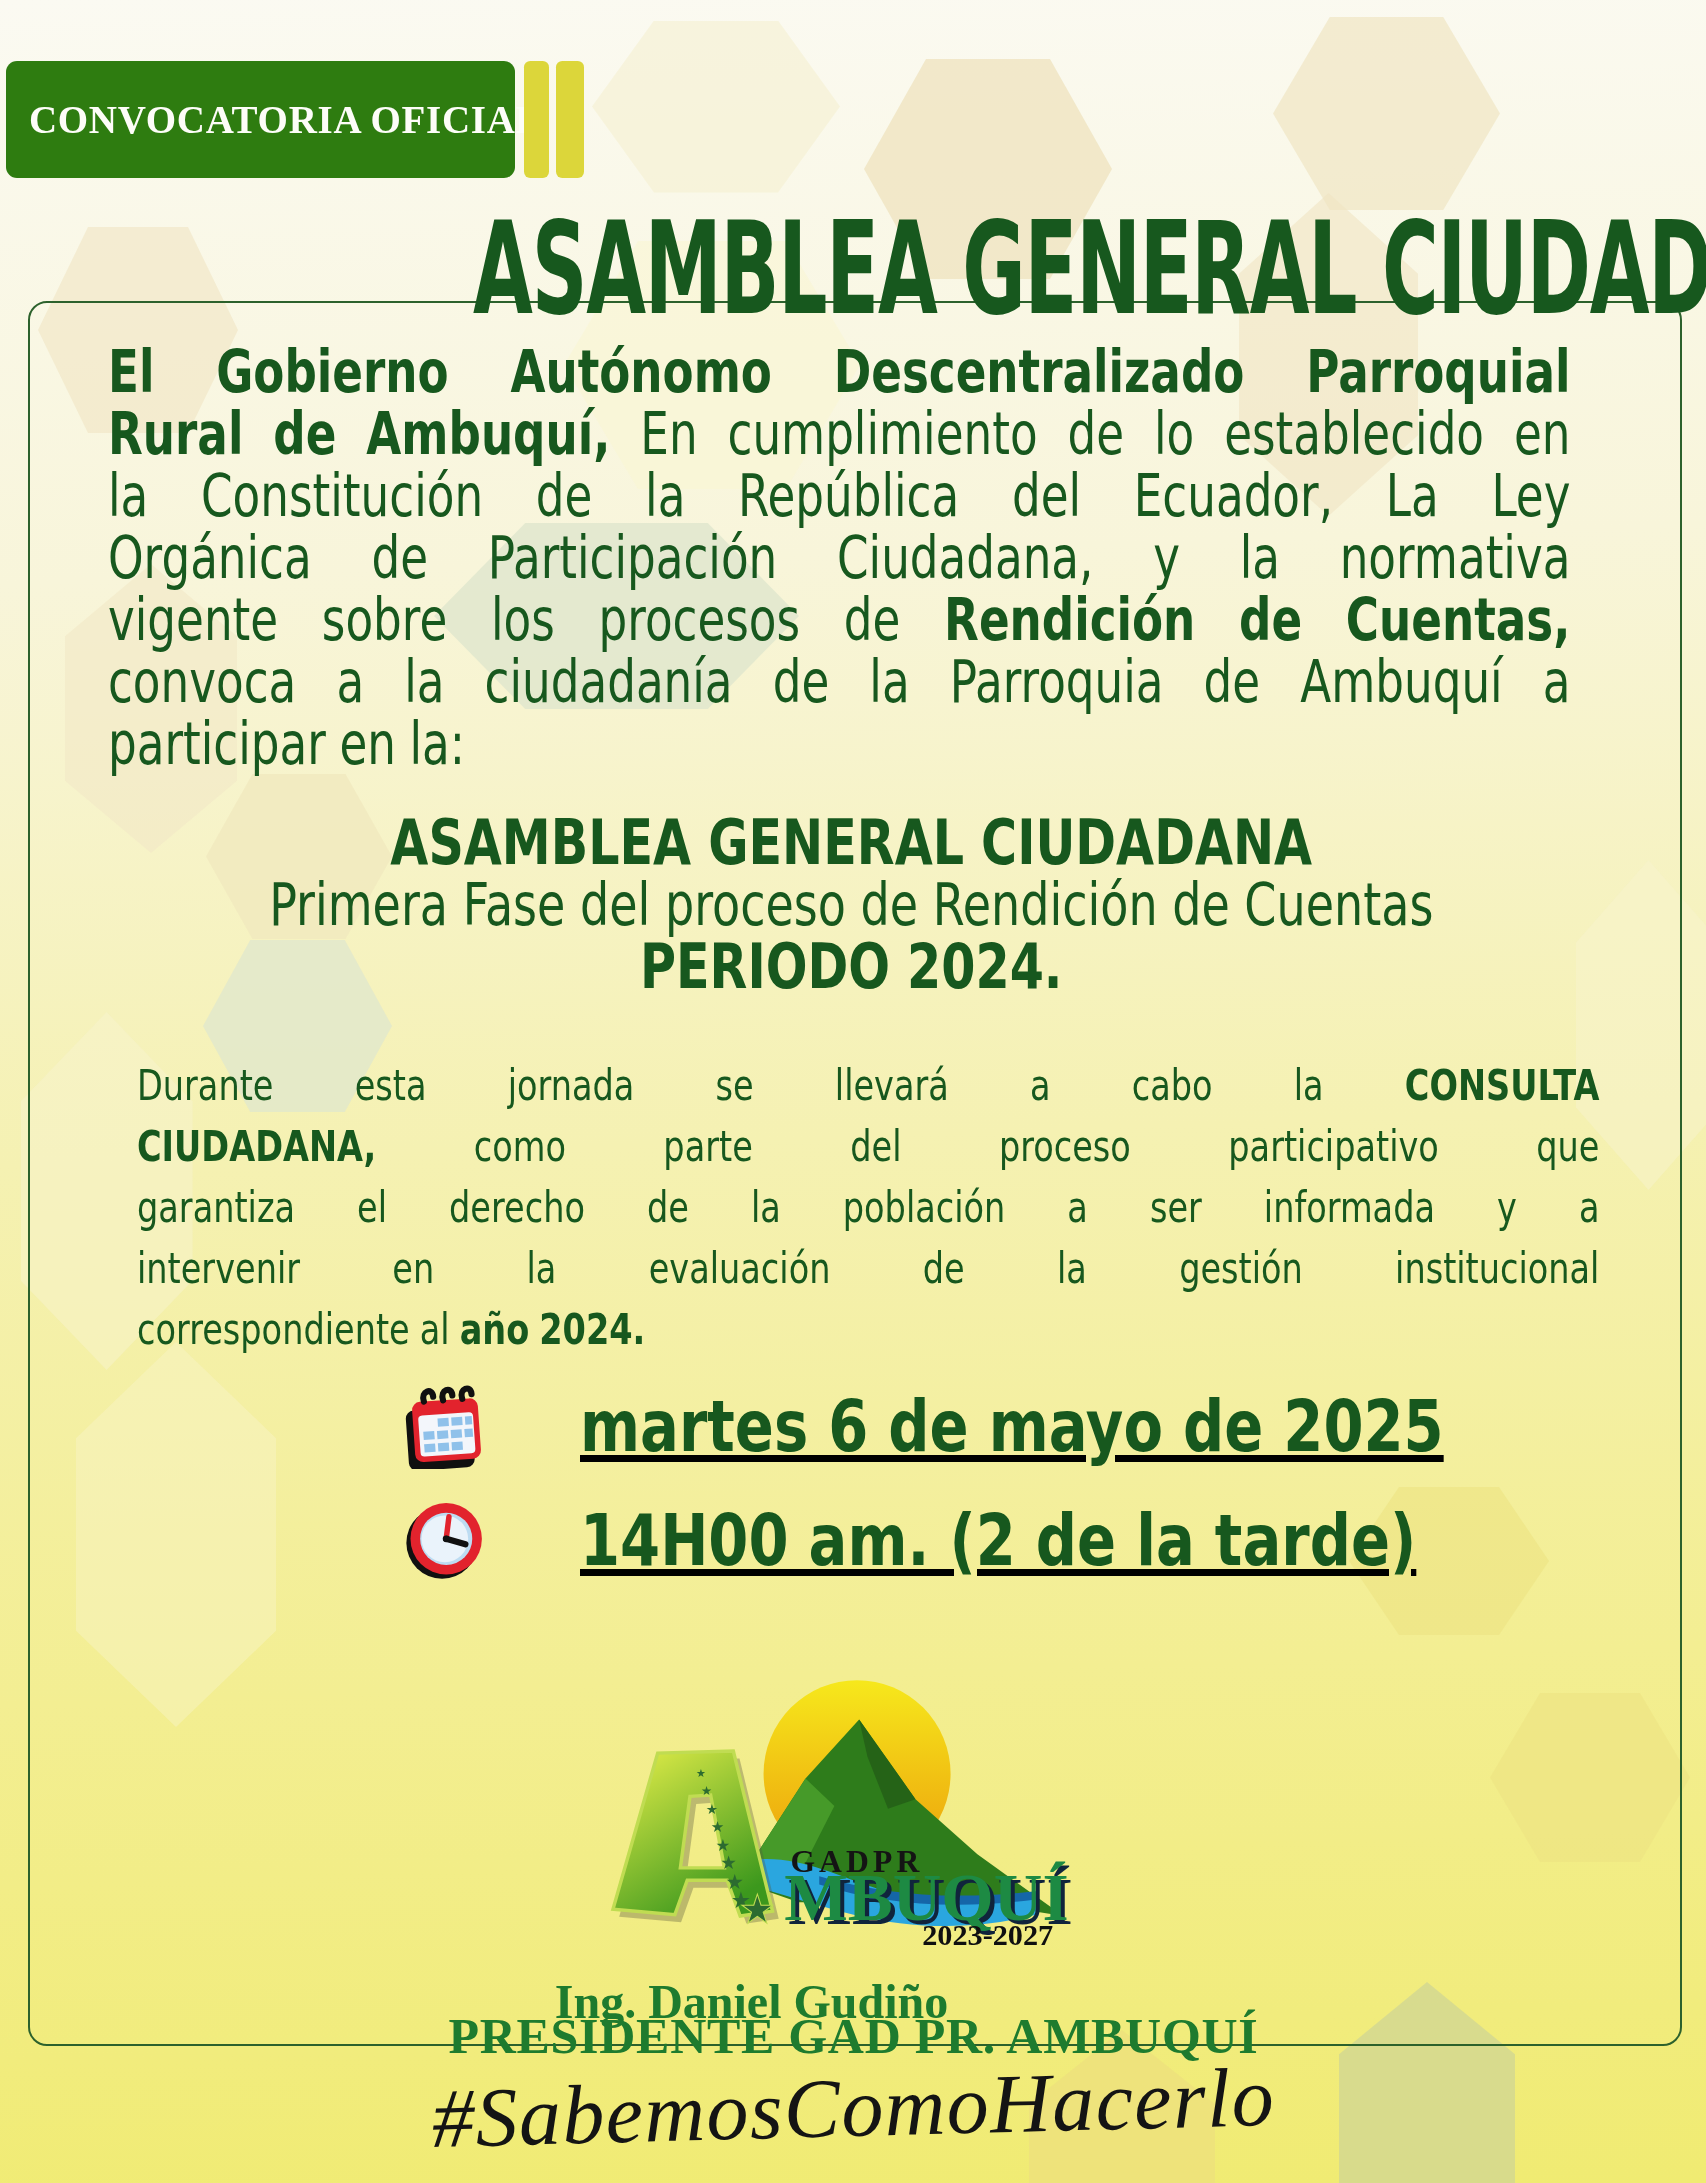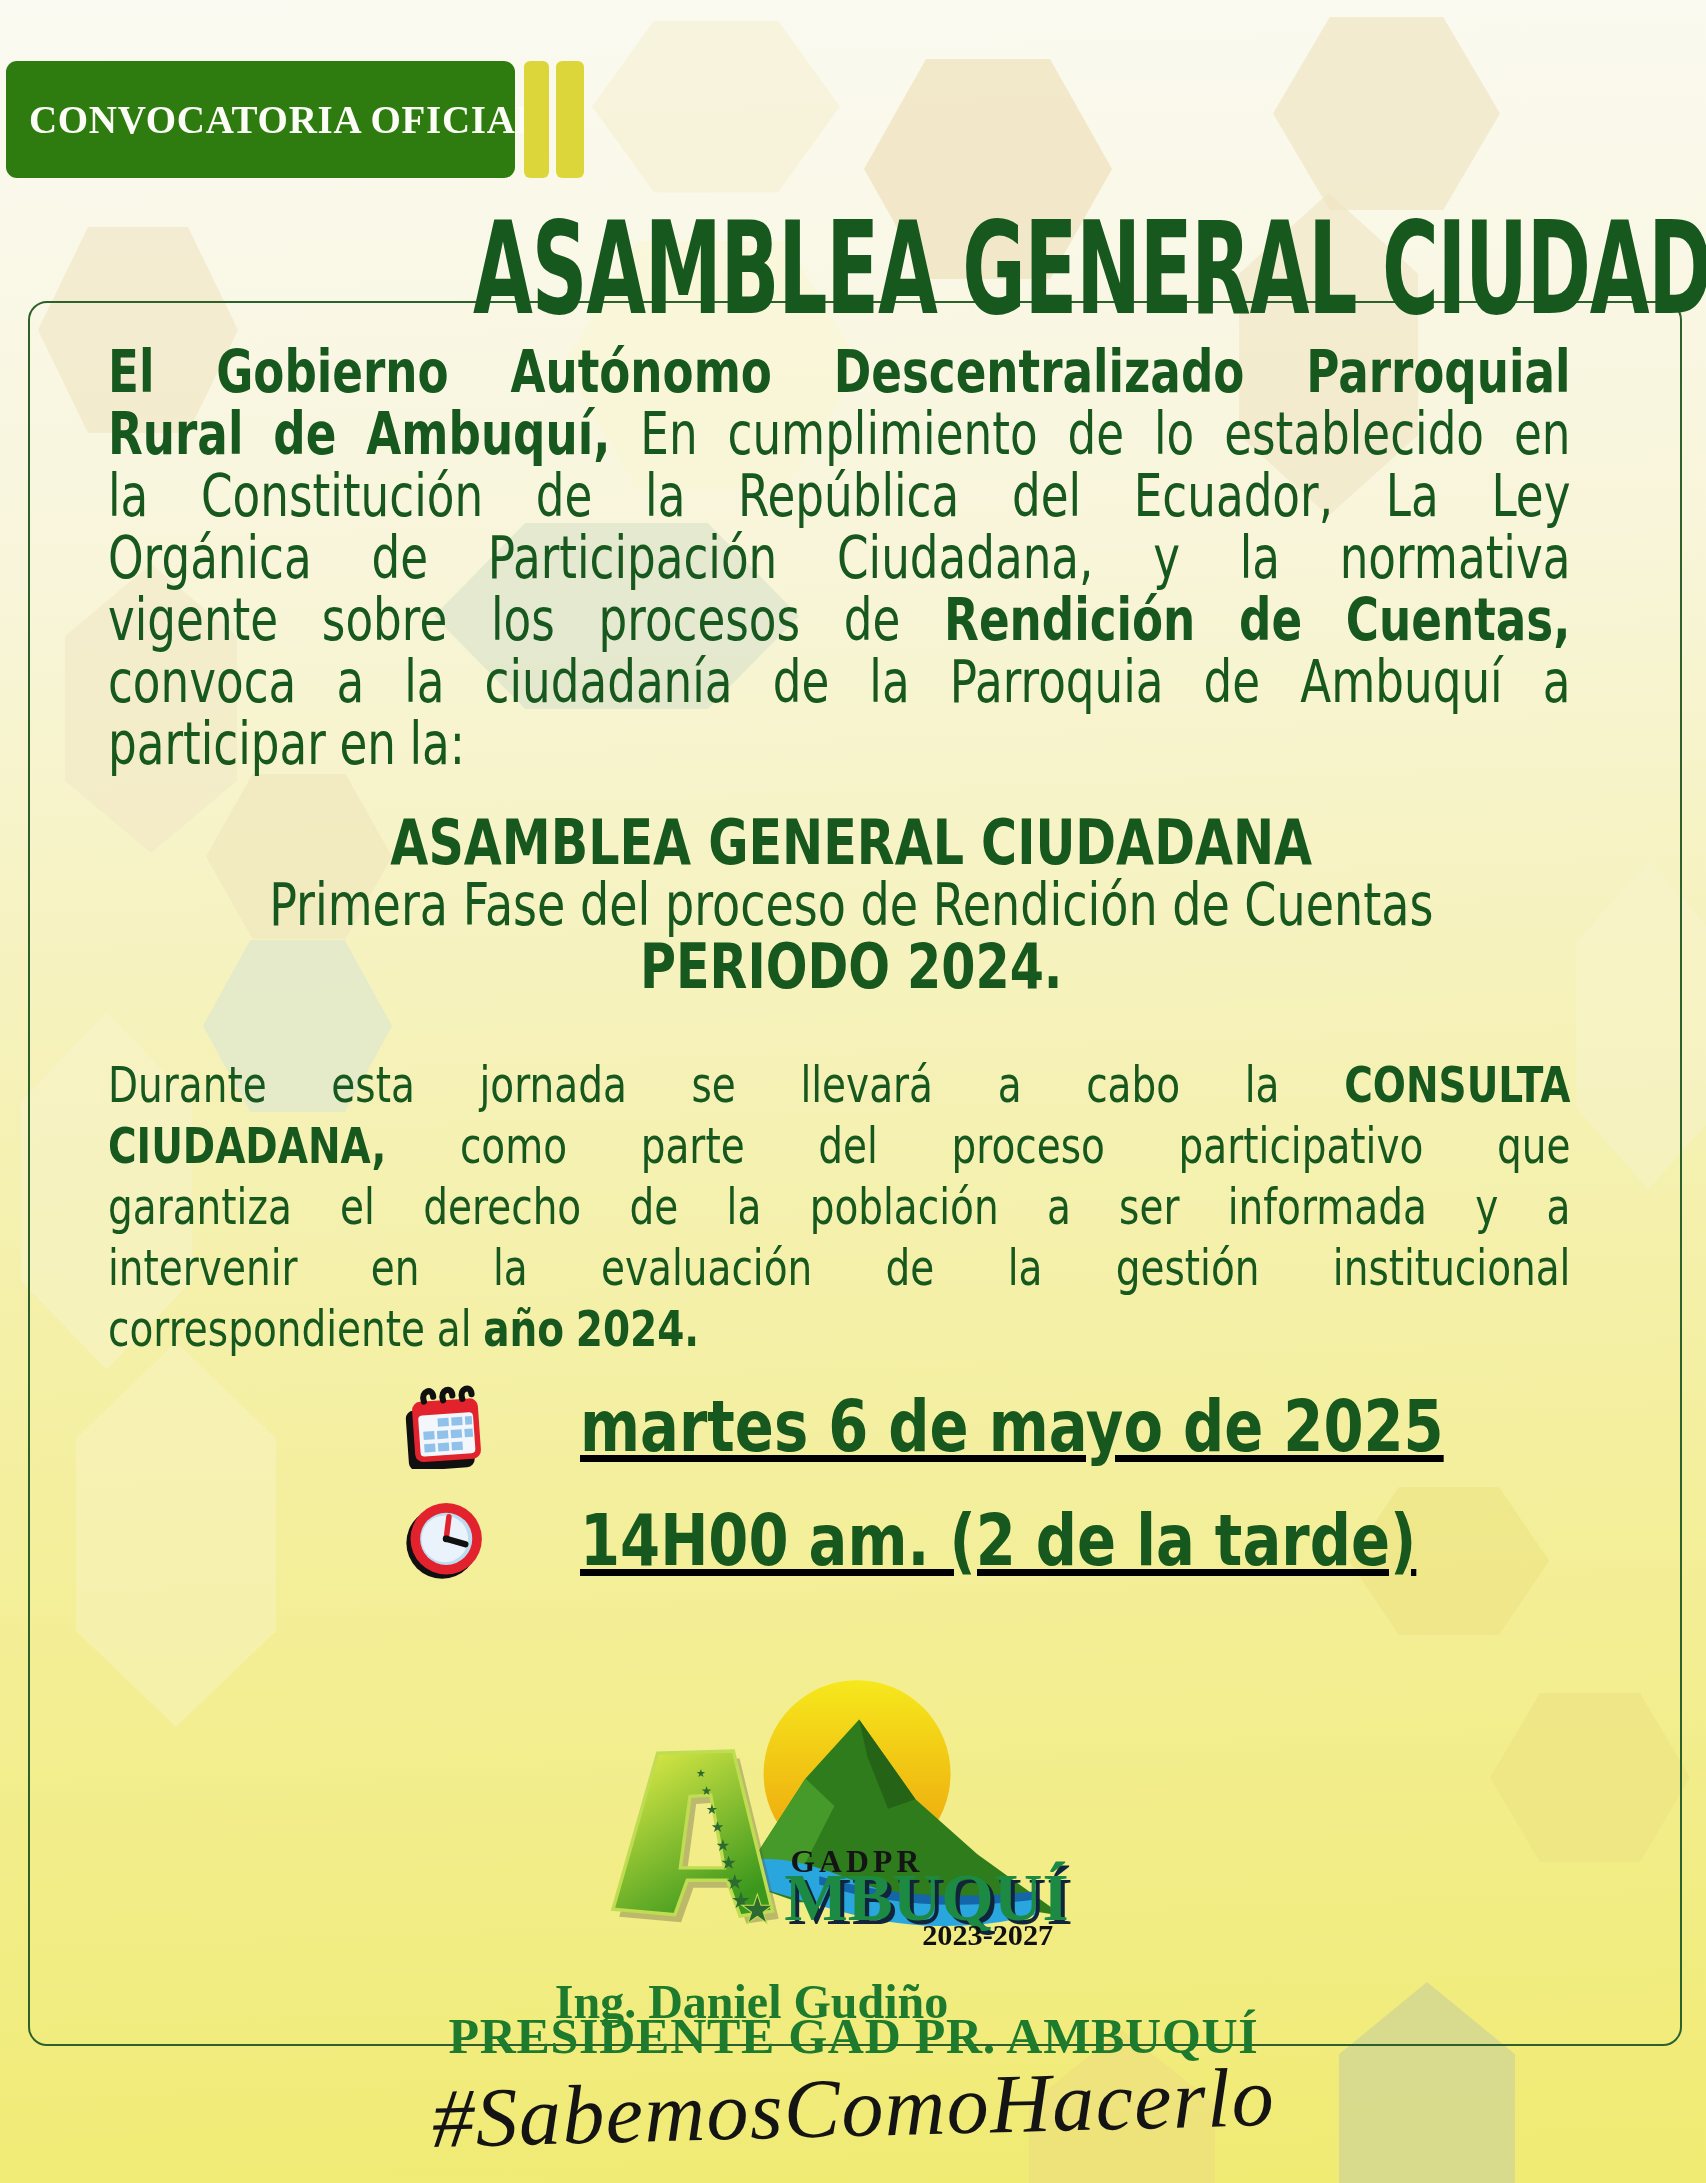--- a/index.html
+++ b/index.html
@@ -27,21 +27,21 @@
   .para{position:absolute;left:108px;width:1463px;z-index:2;color:var(--text-green,#17581e);}
   .cx{transform:scaleX(0.78);transform-origin:0 0;width:1875px;}
   .tline{display:flex;white-space:nowrap;align-items:center;}
   .tline.just{justify-content:space-between;}
   .tline.nj{justify-content:flex-start;}
   .tline.nj span{margin-right:0.30em;}
   .tline span{font-weight:400;}
   .tline span.b{font-weight:700;}
   #intro{top:341px;font-size:58px;}
   #intro .tline{height:62px;}
-  #consulta{top:1054px;font-size:50px;}
+  #consulta{top:1054px;font-size:43px;margin-left:29px;}
   #consulta .tline{height:61px;}
 
   .assembly{position:absolute;left:120px;top:811px;width:1463px;z-index:2;color:var(--text-green,#17581e);}
   .assembly .cx{text-align:center;}
   .as-line{height:62px;display:flex;align-items:center;justify-content:center;white-space:nowrap;}
   .as-1,.as-3{font-weight:700;font-size:63px;}
   .as-2{font-weight:400;font-size:59px;}
 
   .sched-row{position:absolute;left:405px;height:87px;display:flex;align-items:center;z-index:2;text-decoration:underline;}
   .row-1{top:1382px;} .row-2{top:1478px;margin-top:18px;} .row-3{top:1571px;}

